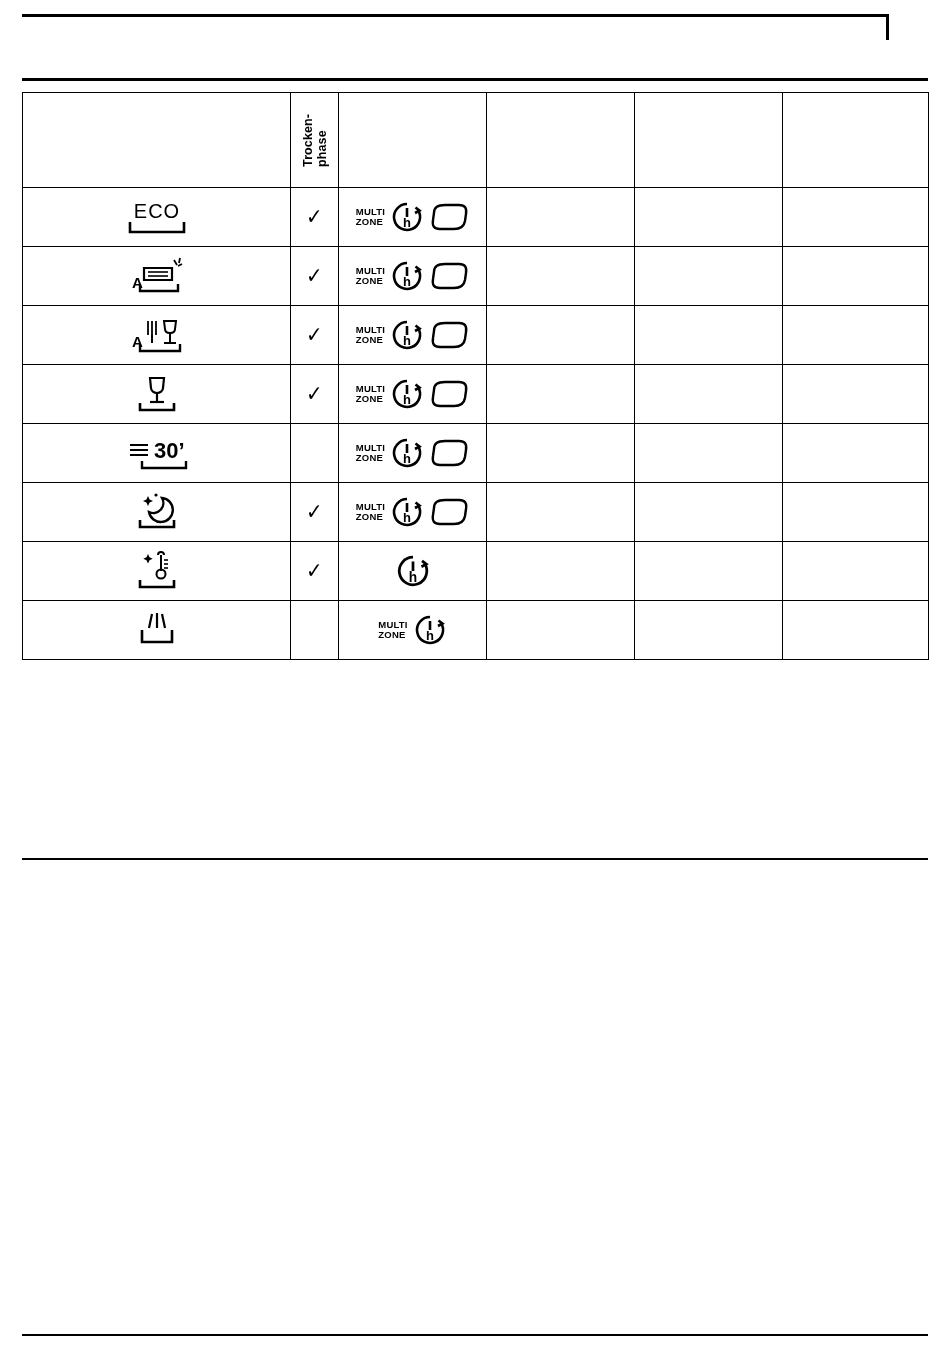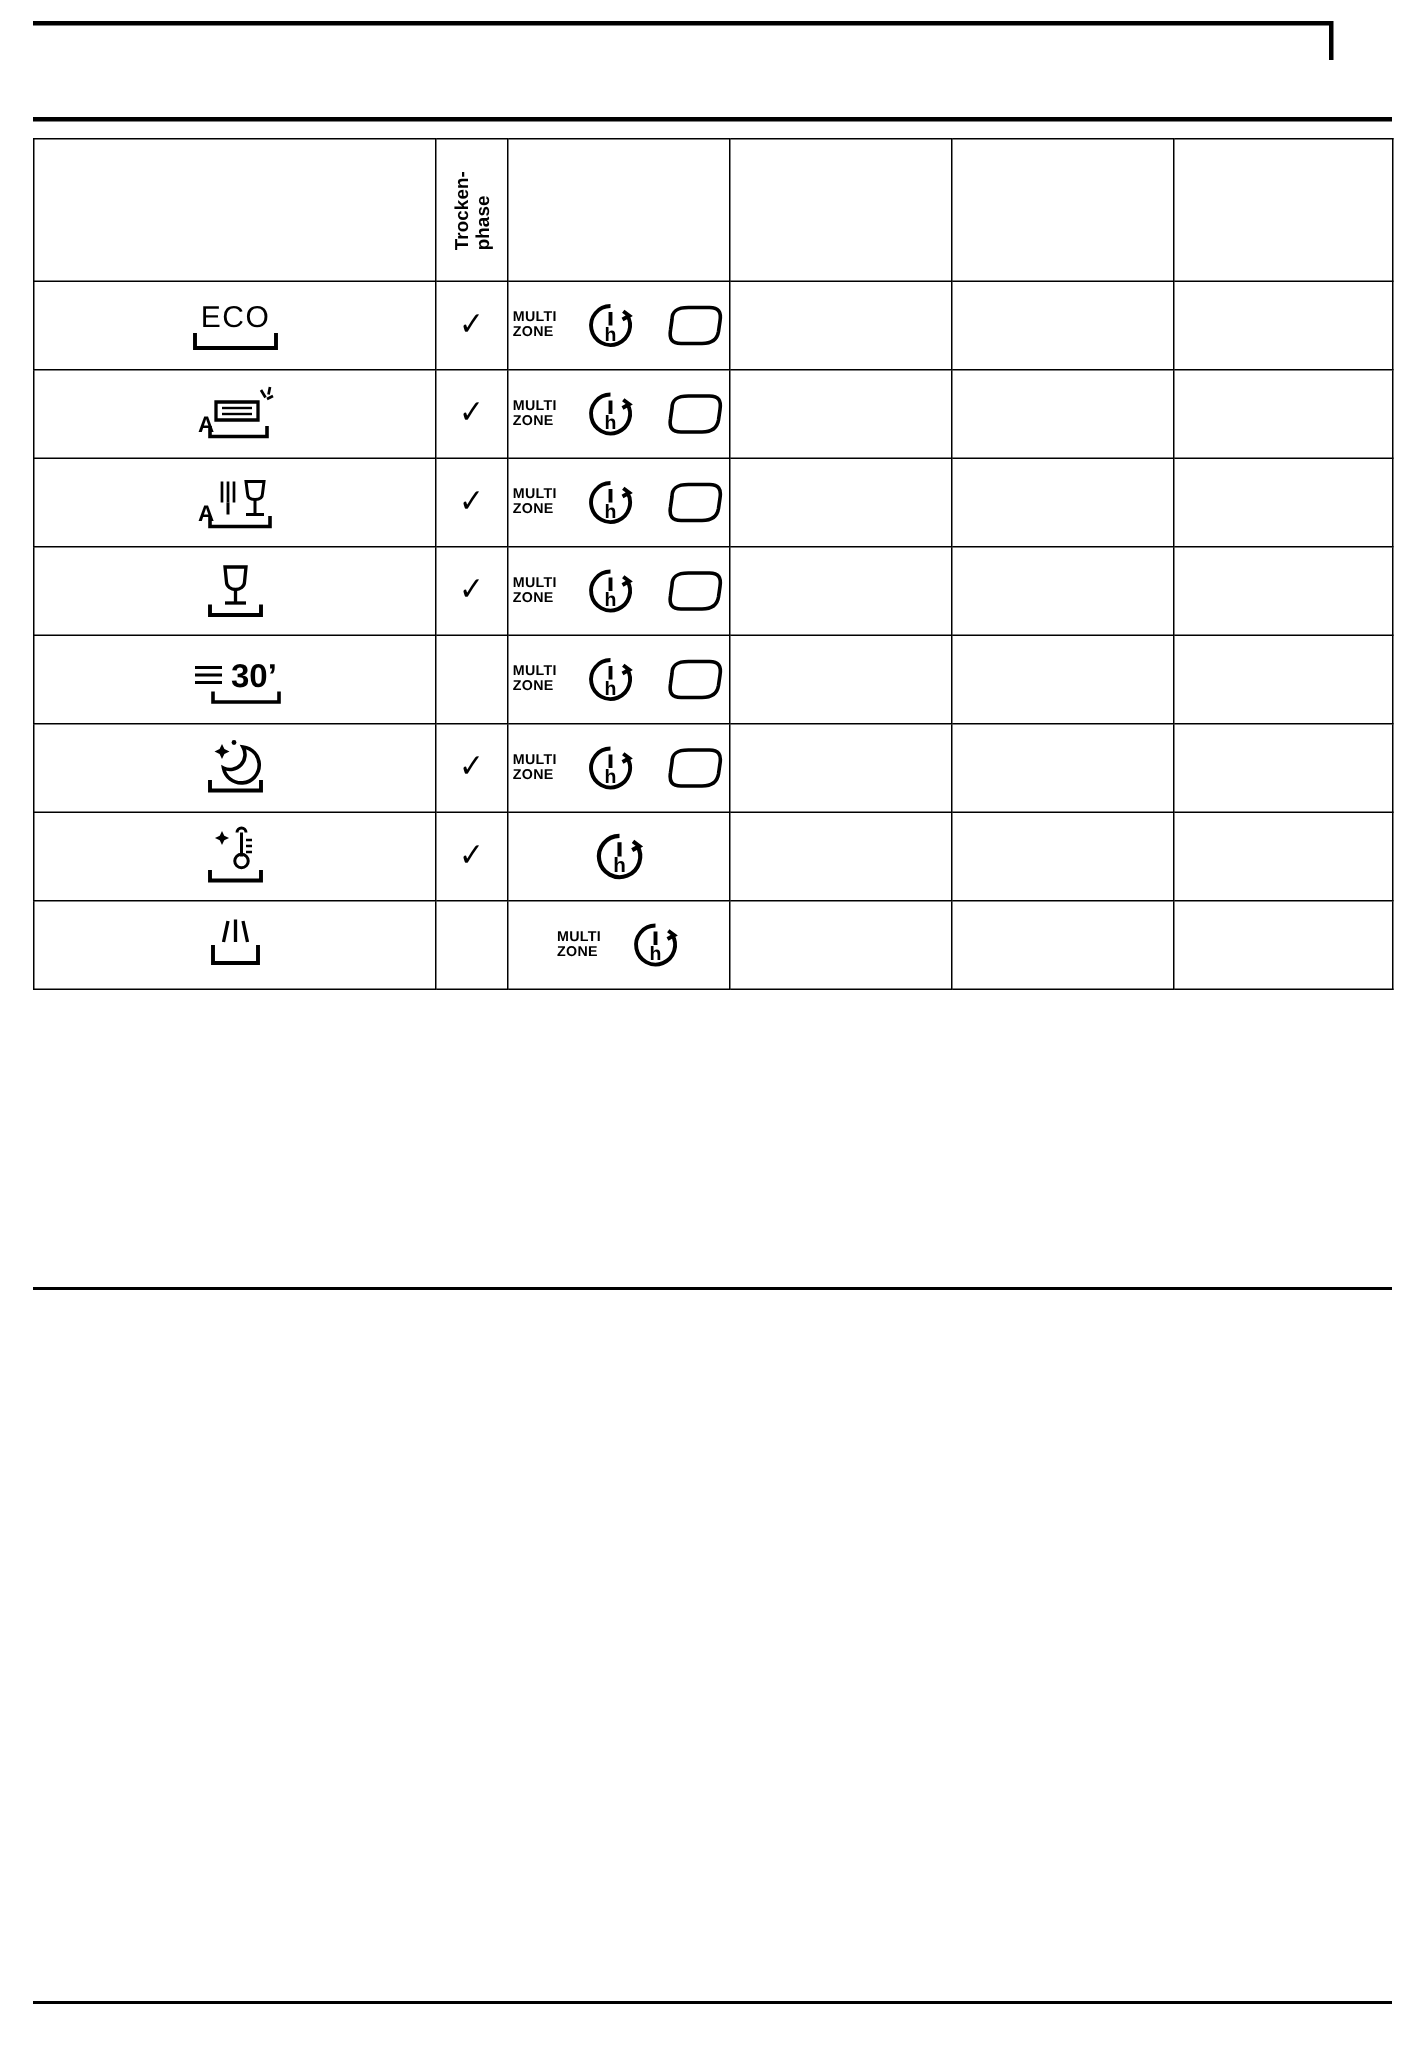--- a/index.html
+++ b/index.html
@@ -95,21 +95,21 @@
     align-items: center;
     justify-content: center;
     height: 100%;
   }
 
   
   .opts {
     display: flex;
     align-items: center;
     justify-content: center;
-    gap: 19px;
+    gap: 5px;
     height: 100%;
   }
   .multizone {
     font-size: 9.5px;
     font-weight: bold;
     line-height: 1.02;
     letter-spacing: 0.2px;
     text-align: left;
     white-space: pre-line;
     font-family: "Liberation Sans", sans-serif;

